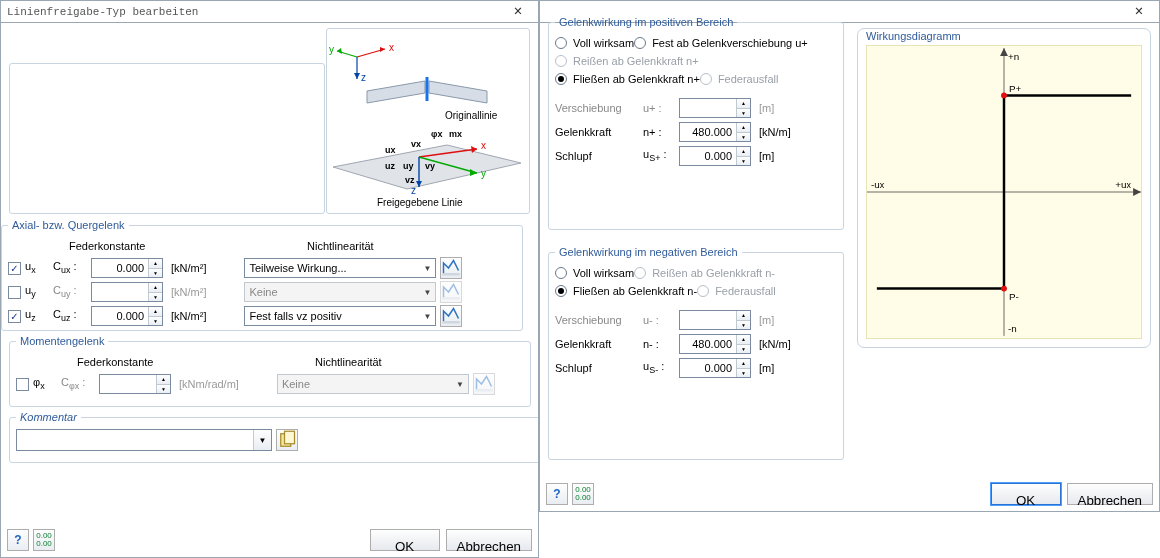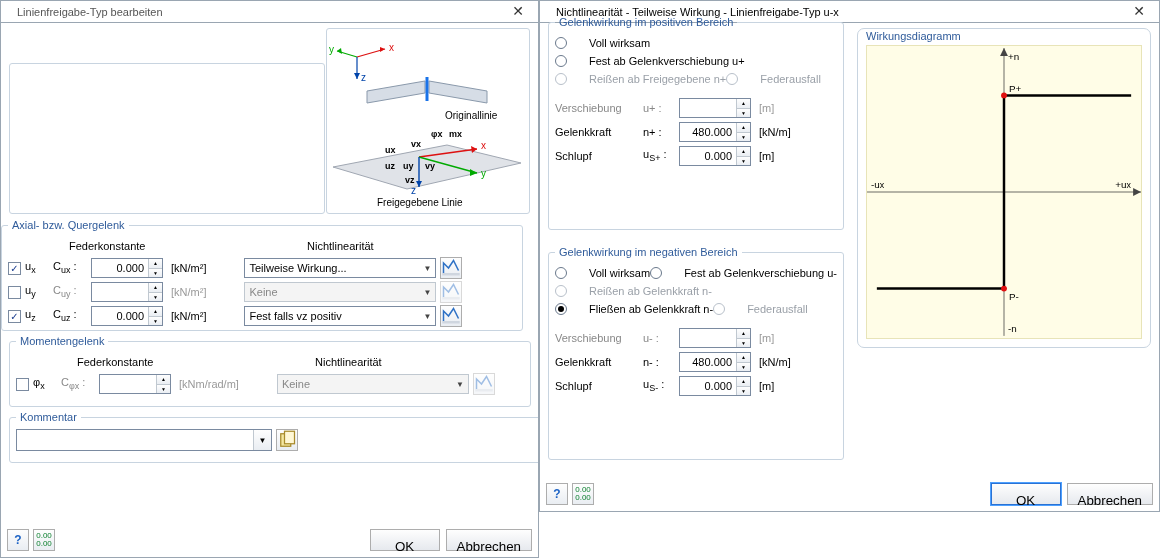--- a/index.html
+++ b/index.html
@@ -1,21 +1,21 @@
 <!DOCTYPE html>
 <html><head>
 <meta charset="utf-8">
 <style>
   * { box-sizing: border-box; }
   html, body { margin:0; padding:0; font-family: "Segoe UI", Tahoma, Arial, sans-serif; font-size:11px; background:#fff; color:#000; }
   .screen { position:relative; width:1160px; height:558px; display:flex; }
   .window { background:#fff; border:1px solid #9aa6b2; overflow:hidden; }
   .w-left { width:539px; height:558px; position:relative; }
   .w-right { width:621px; height:512px; position:relative; }
-  .titlebar { height:22px; background:#fff; border-bottom:1px solid #9aa6b2; display:flex; align-items:center; padding:0 16px; position:relative; }
+  .titlebar { height:22px; background:#fff; border-bottom:1px solid #9aa6b2; display:flex; align-items:center; padding:0 6px; position:relative;font-family:Liberation Mono, monospace; }
   .titlebar.dark { color:#555; }
   .titlebar.blue { background:#fff; color:#000; }
   .titlebar .title { flex:1; }
   .close-btn { width:36px; height:20px; text-align:center; line-height:18px; font-size:14px; color:#333; position:absolute; right:2px; top:1px; }
   fieldset { border:1px solid #c8d4e0; border-radius:3px; margin:0 0 6px 0; padding:6px; }
   legend { color:#2f5b9a; padding:0 4px; }
   input[type="text"].numcell { width:44px; height:20px; text-align:right; padding:0 4px; background:#fff; border:1px solid #7a8aa0; font:inherit; }
   .spin { display:inline-flex; align-items:stretch; height:20px; border:1px solid #7a8aa0; background:#fff; }
   .spin input { border:none; outline:none; width:56px; text-align:right; padding:0 4px; font:inherit; background:#fff; }
   .spin input:disabled { color:#888; background:#fff; }
@@ -27,21 +27,21 @@
   .row { display:flex; align-items:center; height:24px; gap:4px; }
   .chk { width:13px; height:13px; border:1px solid #7a8aa0; background:#fff; display:inline-flex; align-items:center; justify-content:center; font-size:10px; color:#1a3c8f; }
   .select { display:inline-flex; align-items:center; height:20px; border:1px solid #7a8aa0; background:#fff; padding:0 4px; width:192px; justify-content:space-between; }
   .select.dis { background:#f4f4f4; color:#888; border-color:#c0c8d0; }
   .select .arrow { font-size:8px; color:#444; }
   .iconbtn { width:22px; height:22px; border:1px solid #adadad; background:linear-gradient(#fefefe,#e9edf2); display:inline-flex; align-items:center; justify-content:center; font-size:12px; }
   .iconbtn.dis { opacity:.45; }
   .btn-row { position:absolute; bottom:6px; left:6px; right:6px; display:flex; align-items:center; }
   .btn { height:22px; min-width:70px; padding:9px 10px; border:1px solid #adadad; background:linear-gradient(#fefefe,#e6e9ee); }
   .btn.primary { border:1px solid #2a72d4; outline:1px solid #4da0ff; outline-offset:0; }
-  .radio { display:inline-flex; align-items:center; gap:22px; height:18px; }
+  .radio { display:inline-flex; align-items:center; gap:6px; height:18px; }
   .radio .dot { width:12px;height:12px;border:1px solid #6a798c;border-radius:50%;display:inline-block;position:relative;background:#fff;}
   .radio.selected .dot::after { content:"";position:absolute;top:2px;left:2px;width:6px;height:6px;border-radius:50%;background:#000; }
   .radio.dis { color:#9aa0a8; }
   .radio.dis .dot{border-color:#b8c0ca;}
   .nr-box { border:1px solid #c8d4e0; border-radius:3px; padding:4px 6px 8px 6px; display:inline-block; vertical-align:top; }
   .image-area { position:absolute; right:8px; top:27px; width:204px; height:186px; border:1px solid #c8d4e0; border-radius:3px; background:#fff; }
   .image-left-area { position:absolute; left:8px; top:62px; width:316px; height:151px; border:1px solid #c8d4e0; border-radius:3px; }
   .diagram { position:absolute; right:8px; top:27px; width:294px; height:320px; border:1px solid #c8d4e0; border-radius:7px; }
   .diagram .plot { position:absolute; inset:16px 8px 8px 8px; background:#fffde7; border:1px solid #e8e4b8; }
   .axial-table th { text-align:left; font-weight:normal; color:#000; padding-bottom:2px;margin-left:20px; }
@@ -249,21 +249,21 @@
       <span class="iconbtn dis">
     <svg viewBox="0 0 16 16">
                 <polyline points="2,12 2,4 6,8 10,2 14,10" fill="none" stroke="#2e71c5" stroke-width="1.2"></polyline>
                 <rect x="1" y="12" width="14" height="2" fill="#cfd6df"></rect>
               </svg>
   </span>
     </div>
         </div>
     </fieldset>
 
-    <fieldset style="position:absolute;left:8px;top:410px;width:624px;height:52px;">
+    <fieldset style="position:absolute;left:8px;top:410px;width:624px;height:52px;font-style:italic;">
       <legend>Kommentar</legend>
       <div style="display:flex;gap:4px;align-items:center;">
         <div class="comment-combo">
           <input value="" style="">
           <div class="arrow">▼</div>
         </div>
         <span class="iconbtn">
           <svg viewBox="0 0 16 16">
               <rect x="3" y="3" width="8" height="10" fill="#f4e7a0" stroke="#a88b2c"></rect>
               <rect x="6" y="1" width="8" height="10" fill="#fff8d6" stroke="#a88b2c"></rect>
@@ -279,35 +279,37 @@
       </span>
       <span style="flex:1"></span>
       <button class="btn">OK</button>
       <span style="width:6px;"></span>
       <button class="btn">Abbrechen</button>
     </div>
   </div>
 
   <div class="window w-right" style="margin-left:0;">
     <div class="titlebar blue">
-      <span class="title">Nichtlinearität - Teilweise Wirkung - Linienfreigabe-Typ u-x</span>
       <div class="close-btn">✕</div>
     </div>
 
     <fieldset style="position:absolute;left:8px;top:15px;width:296px;height:214px;">
       <legend>Gelenkwirkung im positiven Bereich</legend>
       <div id="pos-opts"><div class="radio">
             <span class="dot"></span>
             <span>Voll wirksam</span>
           </div><div class="radio">
             <span class="dot"></span>
             <span>Fest ab Gelenkverschiebung u+</span>
           </div><div class="radio dis">
             <span class="dot"></span>
-            <span>Reißen ab Freigegebene n+</span>
+            <span>Reißen ab Gelenkkraft n+</span>
+          </div><div class="radio selected">
+            <span class="dot"></span>
+            <span>Fließen ab Gelenkkraft n+</span>
           </div><div class="radio dis">
             <span class="dot"></span>
             <span>Federausfall</span>
           </div></div>
       <div style="height:8px;"></div>
       <div id="pos-params">
           <div class="row">
       <span class="fieldlabel gray">Verschiebung</span>
       <span class="sym dis">u+ :</span>
       <span class="spin">
@@ -344,23 +346,20 @@
       <span class="unit ">[m]</span>
     </div>
         </div>
     </fieldset>
 
     <fieldset style="position:absolute;left:8px;top:245px;width:296px;height:214px;">
       <legend>Gelenkwirkung im negativen Bereich</legend>
       <div id="neg-opts"><div class="radio">
             <span class="dot"></span>
             <span>Voll wirksam</span>
-          </div><div class="radio">
-            <span class="dot"></span>
-            <span>Fest ab Gelenkverschiebung u-</span>
           </div><div class="radio dis">
             <span class="dot"></span>
             <span>Reißen ab Gelenkkraft n-</span>
           </div><div class="radio selected">
             <span class="dot"></span>
             <span>Fließen ab Gelenkkraft n-</span>
           </div><div class="radio dis">
             <span class="dot"></span>
             <span>Federausfall</span>
           </div></div>

